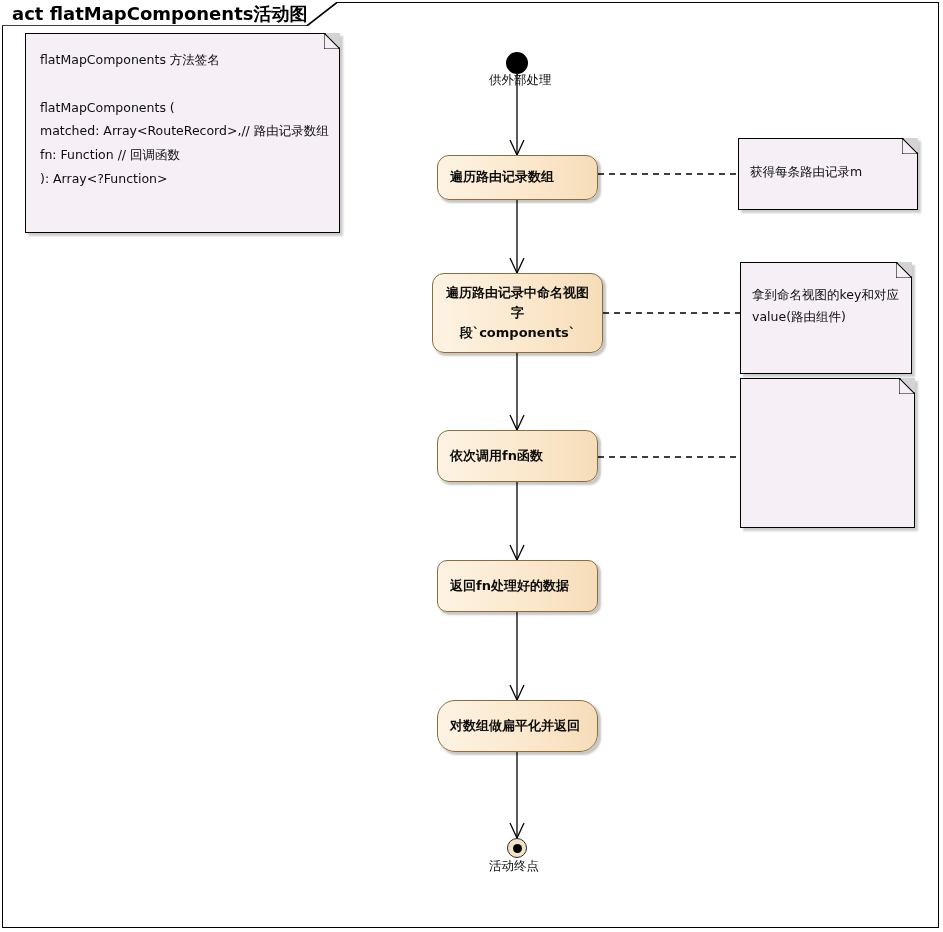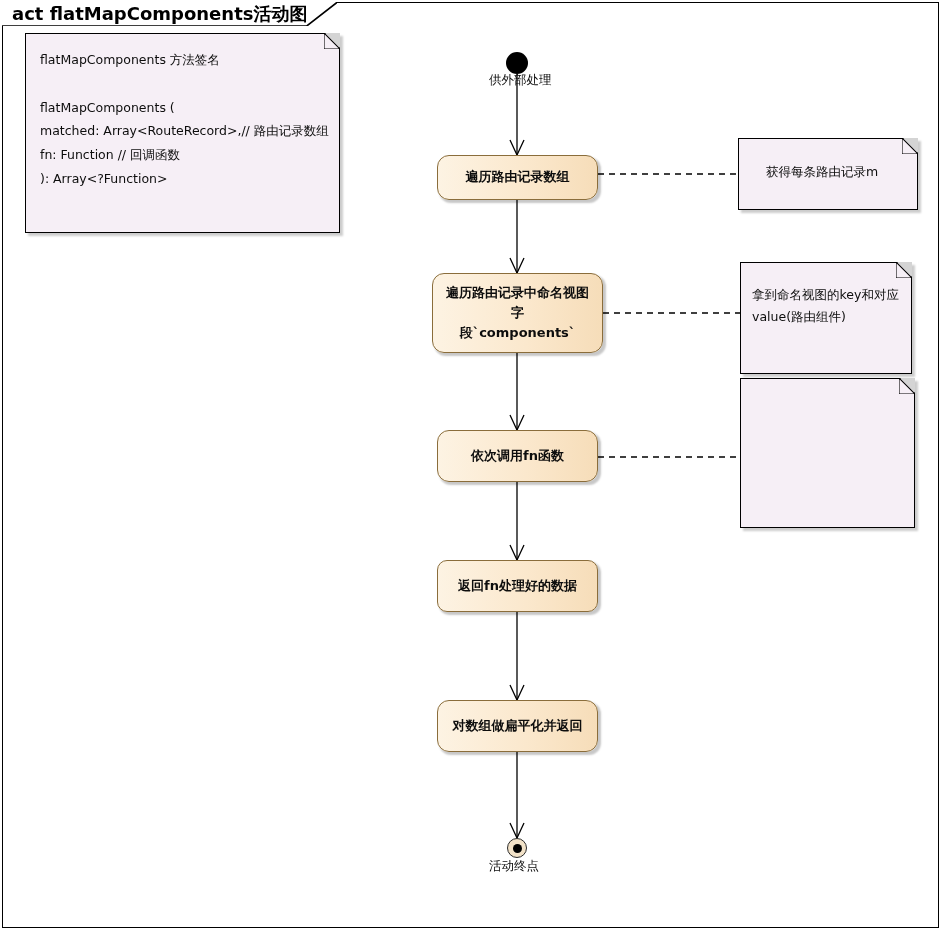--- a/index.html
+++ b/index.html
@@ -72,21 +72,20 @@
   
   .activity-node {
     position: absolute;
     box-sizing: border-box;
     border: 1.1px solid #8a6d3b;
     border-radius: 12px;
     background: linear-gradient(to right, #fdf3e3 0%, #fbe8cd 55%, #f6ddb9 100%);
     box-shadow: 2.5px 2.5px 2px rgba(0,0,0,0.22);
     display: flex;
     align-items: center;
-    justify-content: center;
     text-align: center;
     z-index: 3;
   }
   .activity-label {
     font-size: 13px;
     font-weight: bold;
     color: #0d0d0d;
     line-height: 1.55;
     padding: 0 12px;
     white-space: pre-line;
@@ -256,35 +255,35 @@
 </div>
 
 <div class="activity-node" style="left:437px; top:430px; width:161px; height:52px;">
   <div class="activity-label">依次调用fn函数</div>
 </div>
 
 <div class="activity-node" style="left:437px; top:560px; width:161px; height:52px;border-radius:10px;">
   <div class="activity-label">返回fn处理好的数据</div>
 </div>
 
-<div class="activity-node" style="left:437px; top:700px; width:161px; height:52px;">
+<div class="activity-node" style="left:437px; top:700px; width:161px; height:52px;border-radius:18px;">
   <div class="activity-label">对数组做扁平化并返回</div>
 </div>
 
 <div id="end-node" style="left:507px; top:838px;">
   <div class="inner-dot"></div>
 </div>
 <div id="end-node-label" style="left:489px; top:858px;">活动终点</div>
 
 <div class="note-box" style="left:738px; top:138px; width:180px; height:72px;">
   <div class="note-fold"></div>
   <svg class="note-fold-edge" viewBox="0 0 16 16">
     <path d="M0,0 L16,16 M0,0 L0,16 M0,16 L16,16" fill="none" stroke="#000000" stroke-width="1.1"></path>
   </svg>
-  <div class="note-text" style="top:22px;margin-left:16px;">获得每条路由记录m</div>
+  <div class="note-text" style="top:22px;">获得每条路由记录m</div>
 </div>
 
 <div class="note-box" style="left:740px; top:262px; width:172px; height:112px;">
   <div class="note-fold"></div>
   <svg class="note-fold-edge" viewBox="0 0 16 16">
     <path d="M0,0 L16,16 M0,0 L0,16 M0,16 L16,16" fill="none" stroke="#000000" stroke-width="1.1"></path>
   </svg>
   <div class="note-text" style="top:21px;">拿到命名视图的key和对应
 value(路由组件)</div>
 </div>

